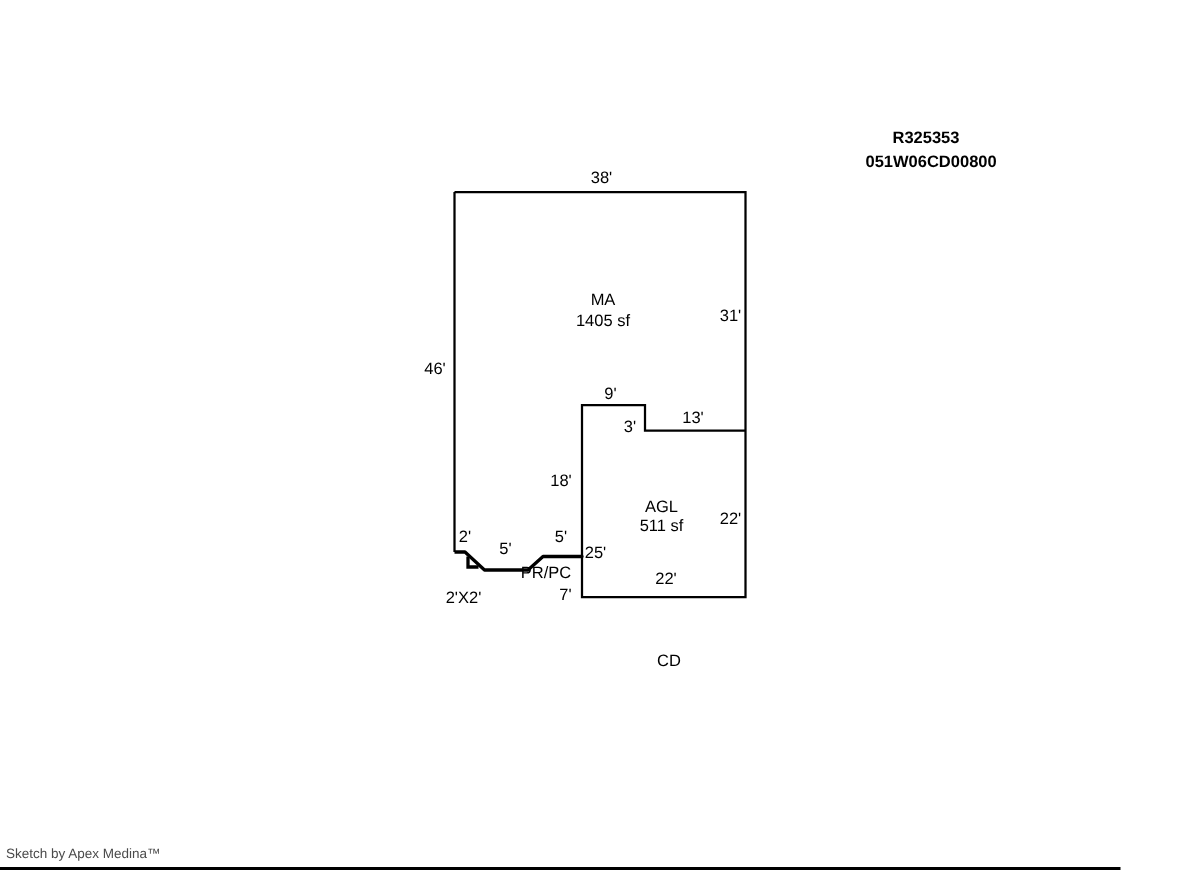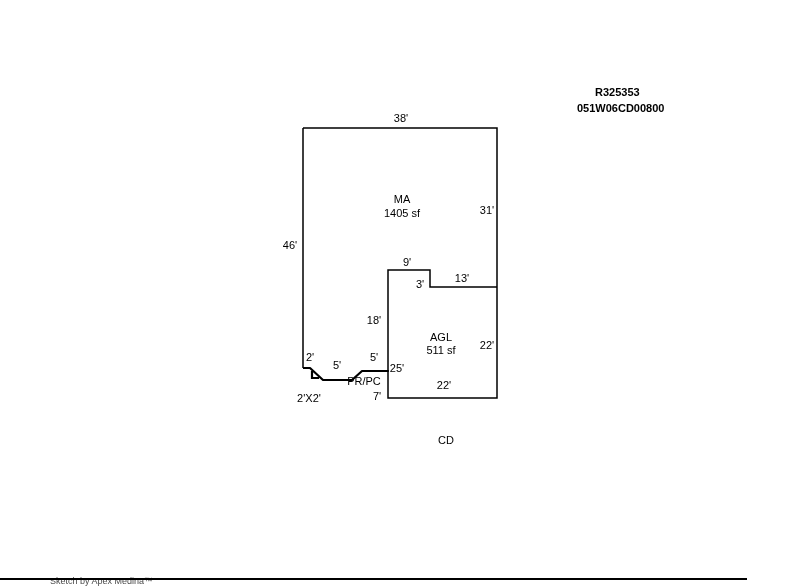--- a/index.html
+++ b/index.html
@@ -35,25 +35,24 @@
     height: 587px;
   }
   svg.sketch text {
     font-family: "Liberation Sans", sans-serif;
     font-size: 11px;
     fill: #000000;
   }
   .credit {
     position: absolute;
     left: 4px;
-    top: 576px;
+    top: 564px;
     font-size: 9px;
     color: #4a4a4a;
     white-space: nowrap;
-    margin-left: 46px;
   }
   .bottom-rule {
     position: absolute;
     left: 0;
     top: 578px;
     width: 800px;
     height: 2px;
     background: #000000;
   }
 </style>

